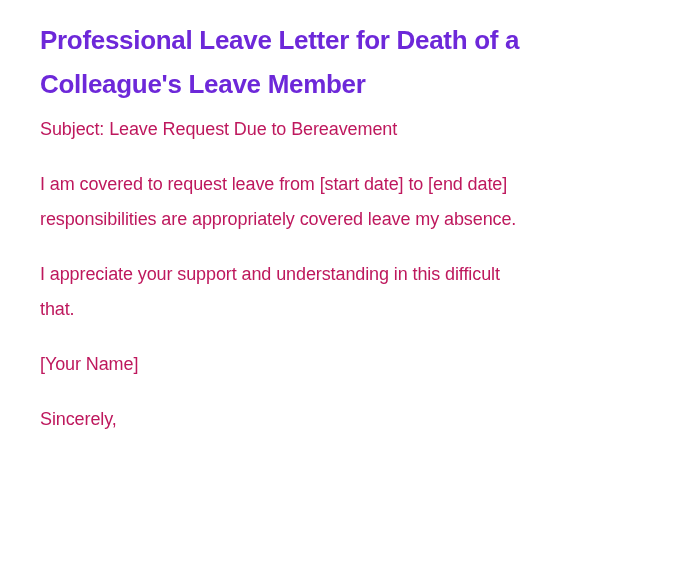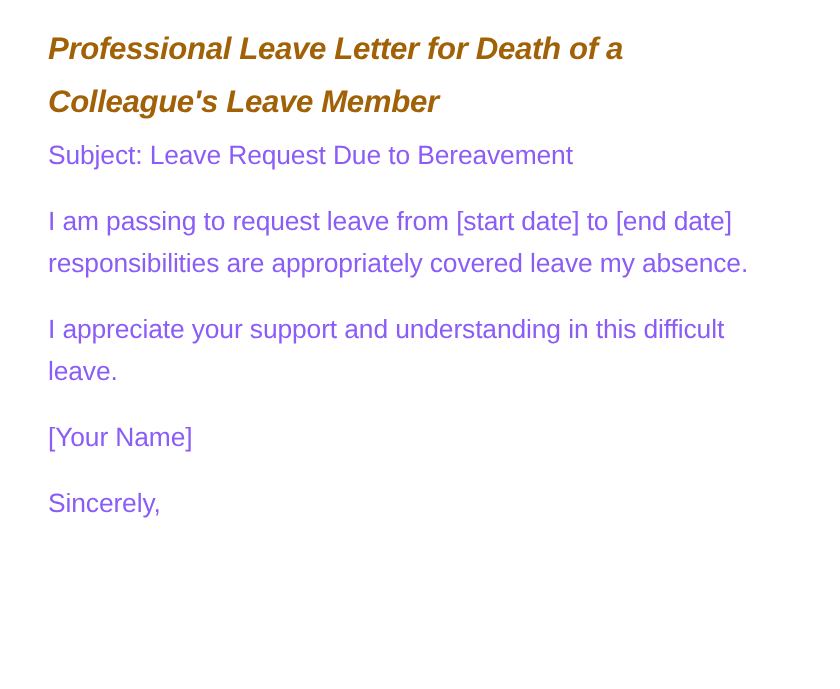--- a/index.html
+++ b/index.html
@@ -17,33 +17,32 @@
     padding: 18px 40px 0 40px;
     box-sizing: border-box;
     width: 700px;
     height: 574px;
   }
   h1.page-title {
     margin: 0;
     font-size: 26px;
     line-height: 44px;
     font-weight: 700;
-    color: #a16207;
+    color: #6d28d9;
     letter-spacing: -0.3px;
-    font-style: italic;
   }
   h1.page-title .tline {
     display: block;
   }
   p.para {
     margin: 20px 0 0 0;
-    font-size: 22px;
+    font-size: 18px;
     line-height: 35px;
     font-weight: 400;
-    color: #8b5cf6;
+    color: #be185d;
     letter-spacing: -0.1px;
   }
   p.para.subject {
     margin-top: 6px;
   }
   .pline {
     display: block;
   }
 </style>
 </head>
@@ -53,26 +52,26 @@
 
   <h1 class="page-title">
     <span class="tline">Professional Leave Letter for Death of a</span>
     <span class="tline">Colleague's Leave Member</span>
   </h1>
 
   <p class="para subject">Subject: Leave Request Due to Bereavement</p>
 
 
   <p class="para">
-    <span class="pline">I am passing to request leave from [start date] to [end date]</span>
+    <span class="pline">I am covered to request leave from [start date] to [end date]</span>
     <span class="pline">responsibilities are appropriately covered leave my absence.</span>
   </p>
 
   <p class="para">
     <span class="pline">I appreciate your support and understanding in this difficult</span>
-    <span class="pline">leave.</span>
+    <span class="pline">that.</span>
   </p>
 
   <p class="para">[Your Name]</p>
 
   <p class="para">Sincerely,</p>
 
 </div>
 
 </body></html>

